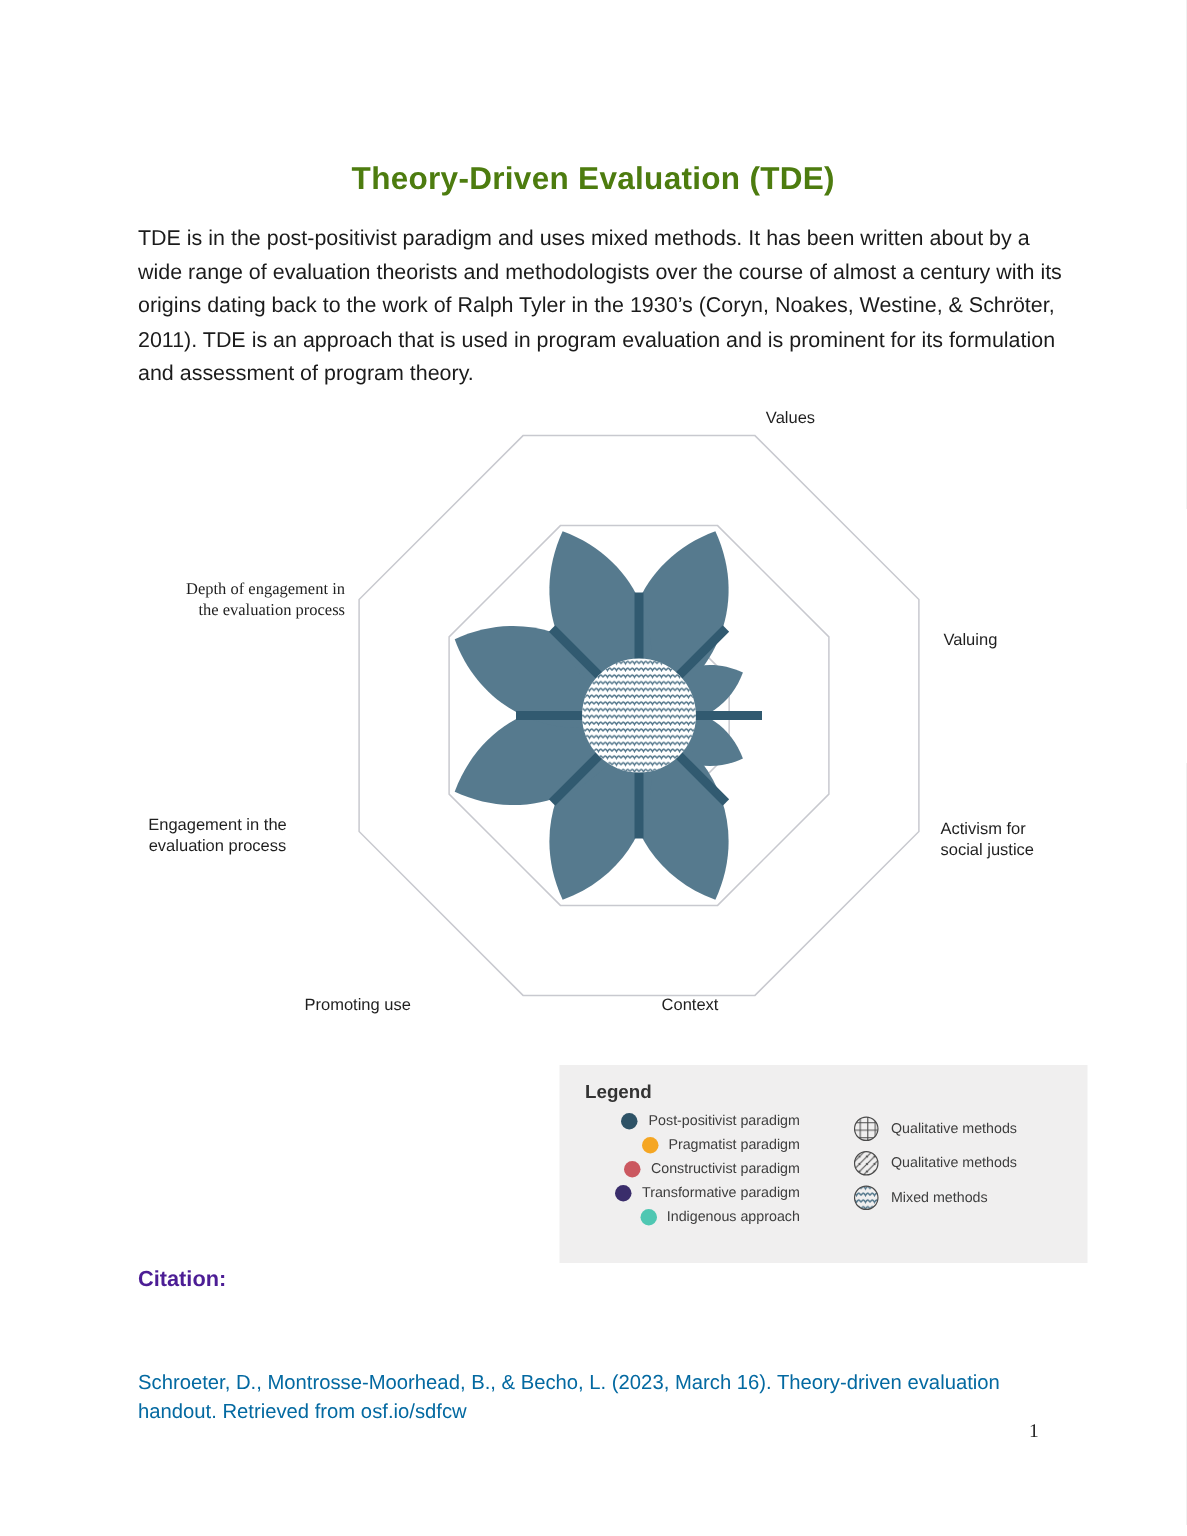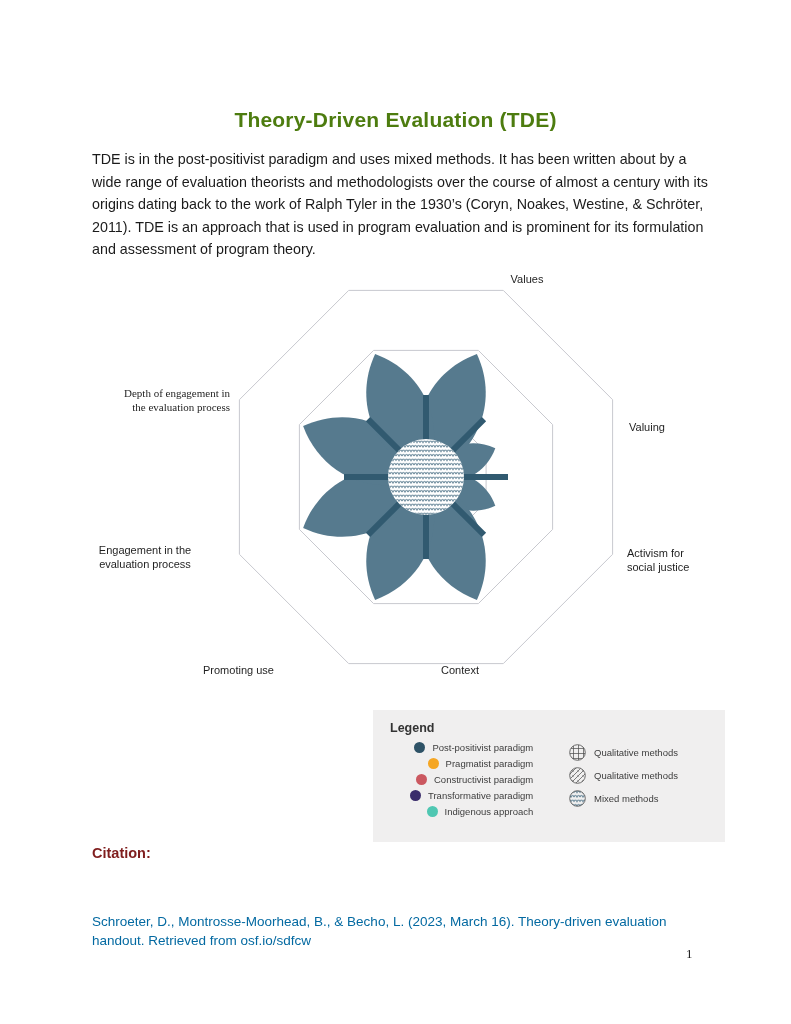--- a/index.html
+++ b/index.html
@@ -32,21 +32,21 @@
     padding-left:28px;
   }
   .legend-title{position:absolute;left:17px;top:11px;font-size:12.5px;font-weight:700;color:#333;}
   .legend-paradigms{position:absolute;left:37px;top:29px;}
   .lrow{display:flex;align-items:center;height:16px;justify-content:flex-end;}
   .dot{width:11px;height:11px;border-radius:50%;flex:0 0 11px;}
   .llabel{margin-left:7px;font-size:9.5px;color:#3d3d3d;white-space:nowrap;}
   .legend-methods{position:absolute;left:195px;top:31px;}
   .mrow{display:flex;align-items:center;height:23px;}
   .micon{flex:0 0 19px;}
-  .citation-heading{position:absolute;left:92px;top:845px;font-size:14.5px;font-weight:700;color:#7f1d1d;}
+  .citation-heading{position:absolute;left:92px;top:845px;font-size:14.5px;font-weight:700;color:#4c1d95;}
   .citation-text{position:absolute;left:92px;top:864px;width:614px;font-size:13.5px;line-height:19px;color:#0369a1;margin-top:48px;}
   .page-number{position:absolute;left:686px;top:946px;font-family:"Liberation Serif",serif;font-size:13px;color:#222;}
 </style>
 </head>
 <body>
 
 <div class="page">
 
   <h1 class="title">Theory-Driven Evaluation (TDE)</h1>
 

